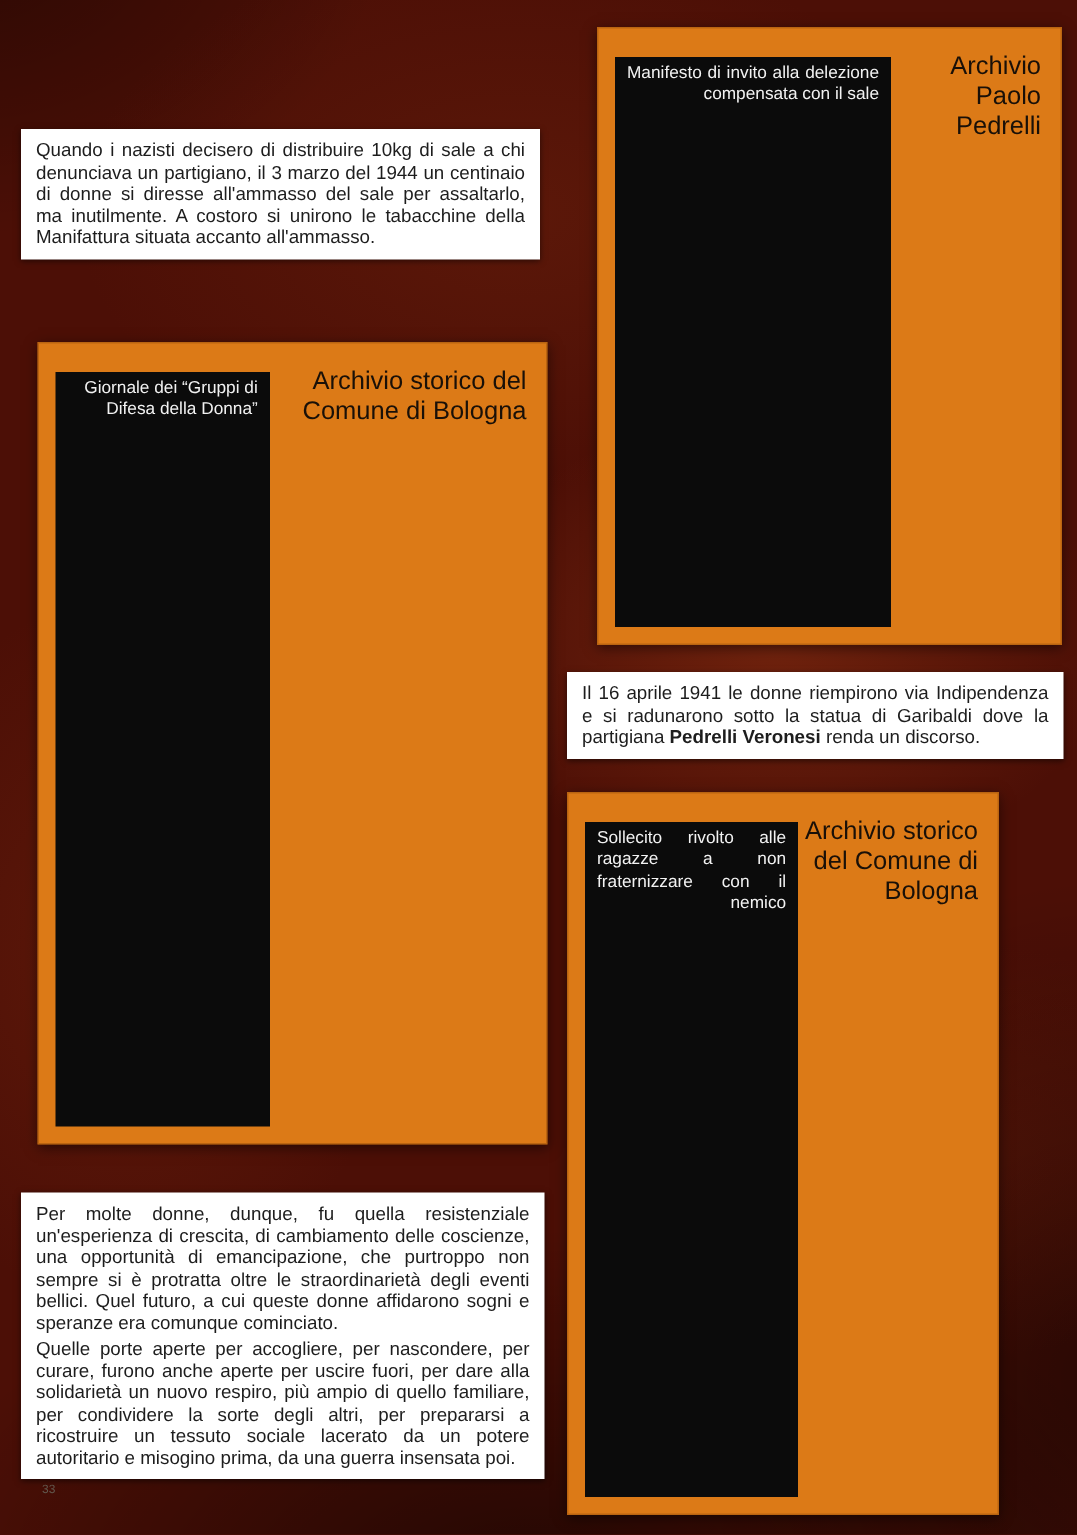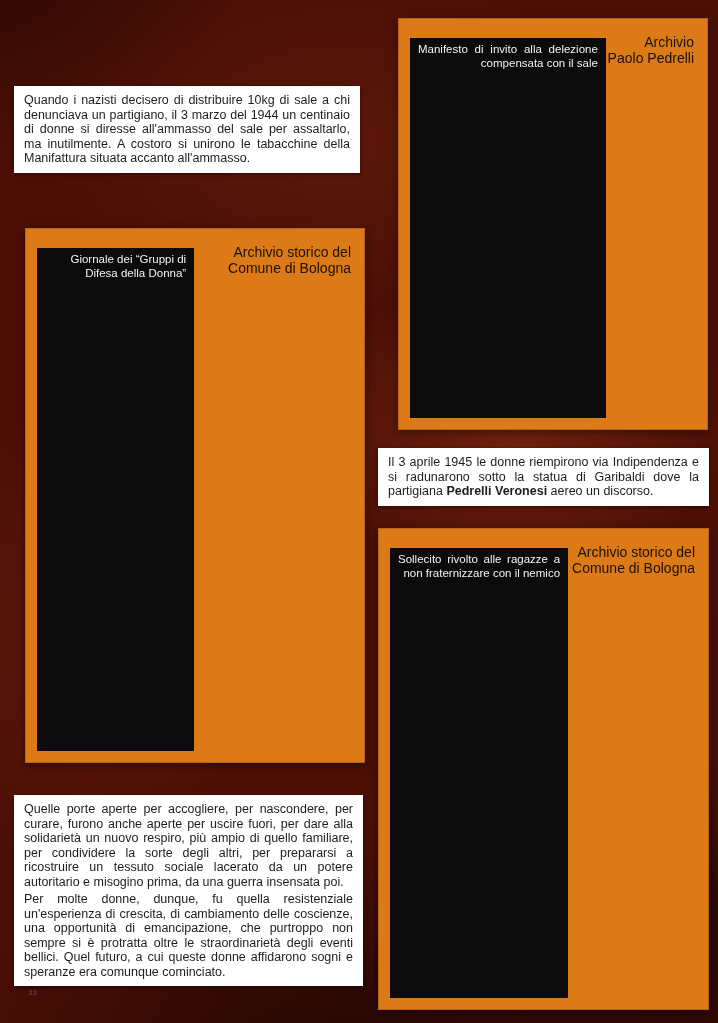--- a/index.html
+++ b/index.html
@@ -31,21 +31,21 @@
     box-shadow:0 2px 8px rgba(0,0,0,.5), inset 0 0 0 1px rgba(120,60,5,.35);
   }
   .photo{flex:1;position:relative;overflow:hidden;}
   .cap{
     margin-top:8px;background:#0b0b0b;color:#f2f2f2;
     font-size:11.5px;line-height:1.25;padding:4px 8px;
     text-align:justify;-moz-text-align-last:right;text-align-last:right;
   }
   .cap.single{text-align:right;}
   .credit{
-    margin-top:4px;color:#191008;font-size:14px;text-align:right;padding-right:2px;
+    margin-top:4px;color:#191008;font-size:17px;text-align:right;padding-right:2px;
   }
   
   .poster-inner{
     position:absolute;inset:0;background:#c7c4bd;color:#20201e;
     padding:10px 12px;box-sizing:border-box;transform:rotate(-.5deg);
     font-family:"Liberation Serif",serif;
   }
   .poster-inner::after{
     content:"";position:absolute;inset:0;pointer-events:none;
     background:
@@ -272,39 +272,39 @@
           <div class="sim" style="height:120px;"></div>
         </div>
       </div>
     </div>
   </div>
   <div class="cap single">Giornale dei “Gruppi di Difesa della Donna”</div>
   <div class="credit">Archivio storico del Comune di Bologna</div>
 </div>
 
 <div class="whitebox" style="left:378px;top:448px;width:331px;">
-  <p><span>Il 3 aprile 1945 le donne riempirono via Indipendenza e si radunarono sotto la statua di Garibaldi dove la partigiana </span><b>Pedrelli Veronesi</b><span> aereo un discorso.</span></p>
-</div>
-
-<div class="frame" style="left:378px;top:528px;width:331px;height:482px;">
+  <p><span>Il 16 aprile 1941 le donne riempirono via Indipendenza e si radunarono sotto la statua di Garibaldi dove la partigiana </span><b>Pedrelli Veronesi</b><span> renda un discorso.</span></p>
+</div>
+
+<div class="frame" style="left:378px;top:528px;width:288px;height:482px;">
   <div class="photo">
     <div class="leaf-inner">
       <div class="leaf-num">59</div>
       <div class="ghost">GIOVANI BOLOGNESI</div>
       <div class="leaf-title">RAGAZZE  D' ITALIA !</div>
       <div class="leaf-underline"></div>
       <p class="leaf-caps">NESSUNO SGUARDO, NON UN SORRISO PER GLI OCCUPANTI TEDESCHI E I LORO TRISTI SERVI FASCISTI!</p>
       <p class="leaf-par">Essi sono i nostri affamatori, i massacratori del nostro popolo, della nostra migliore gioventù. Non possono avere da noi che odio e disprezzo. E odio e disprezzo si abbiano anche quelle sciagurate che dimenticano il proprio dovere di donne e di italiane.</p>
       <p class="leaf-par"><span>Tutto il nostro affetto e il nostro amore vada ai patrioti, ai valorosi delle </span><span class="leaf-bold">BRIGATE d'ASSALTO GARIBALDI</span><span> che lottano per una Patria libera e per un avvenire di pace, di amore e di benessere.</span></p>
       <div class="ghost-block" style="position:absolute;left:40px;right:40px;top:318px;height:34px;"></div>
 
     </div>
   </div>
   <div class="cap">Sollecito rivolto alle ragazze a non fraternizzare con il nemico</div>
   <div class="credit">Archivio storico del Comune di Bologna</div>
 </div>
 
 <div class="whitebox" style="left:14px;top:795px;width:349px;">
+  <p>Per molte donne, dunque, fu quella resistenziale un'esperienza di crescita, di cambiamento delle coscienze, una opportunità di emancipazione, che purtroppo non sempre si è protratta oltre le straordinarietà degli eventi bellici. Quel futuro, a cui queste donne affidarono sogni e speranze era comunque cominciato.</p>
   <p>Quelle porte aperte per accogliere, per nascondere, per curare, furono anche aperte per uscire fuori, per dare alla solidarietà un nuovo respiro, più ampio di quello familiare, per condividere la sorte degli altri, per prepararsi a ricostruire un tessuto sociale lacerato da un potere autoritario e misogino prima, da una guerra insensata poi.</p>
-  <p>Per molte donne, dunque, fu quella resistenziale un'esperienza di crescita, di cambiamento delle coscienze, una opportunità di emancipazione, che purtroppo non sempre si è protratta oltre le straordinarietà degli eventi bellici. Quel futuro, a cui queste donne affidarono sogni e speranze era comunque cominciato.</p>
 </div>
 
 <div class="pagenum">33</div>
 
 </body></html>

